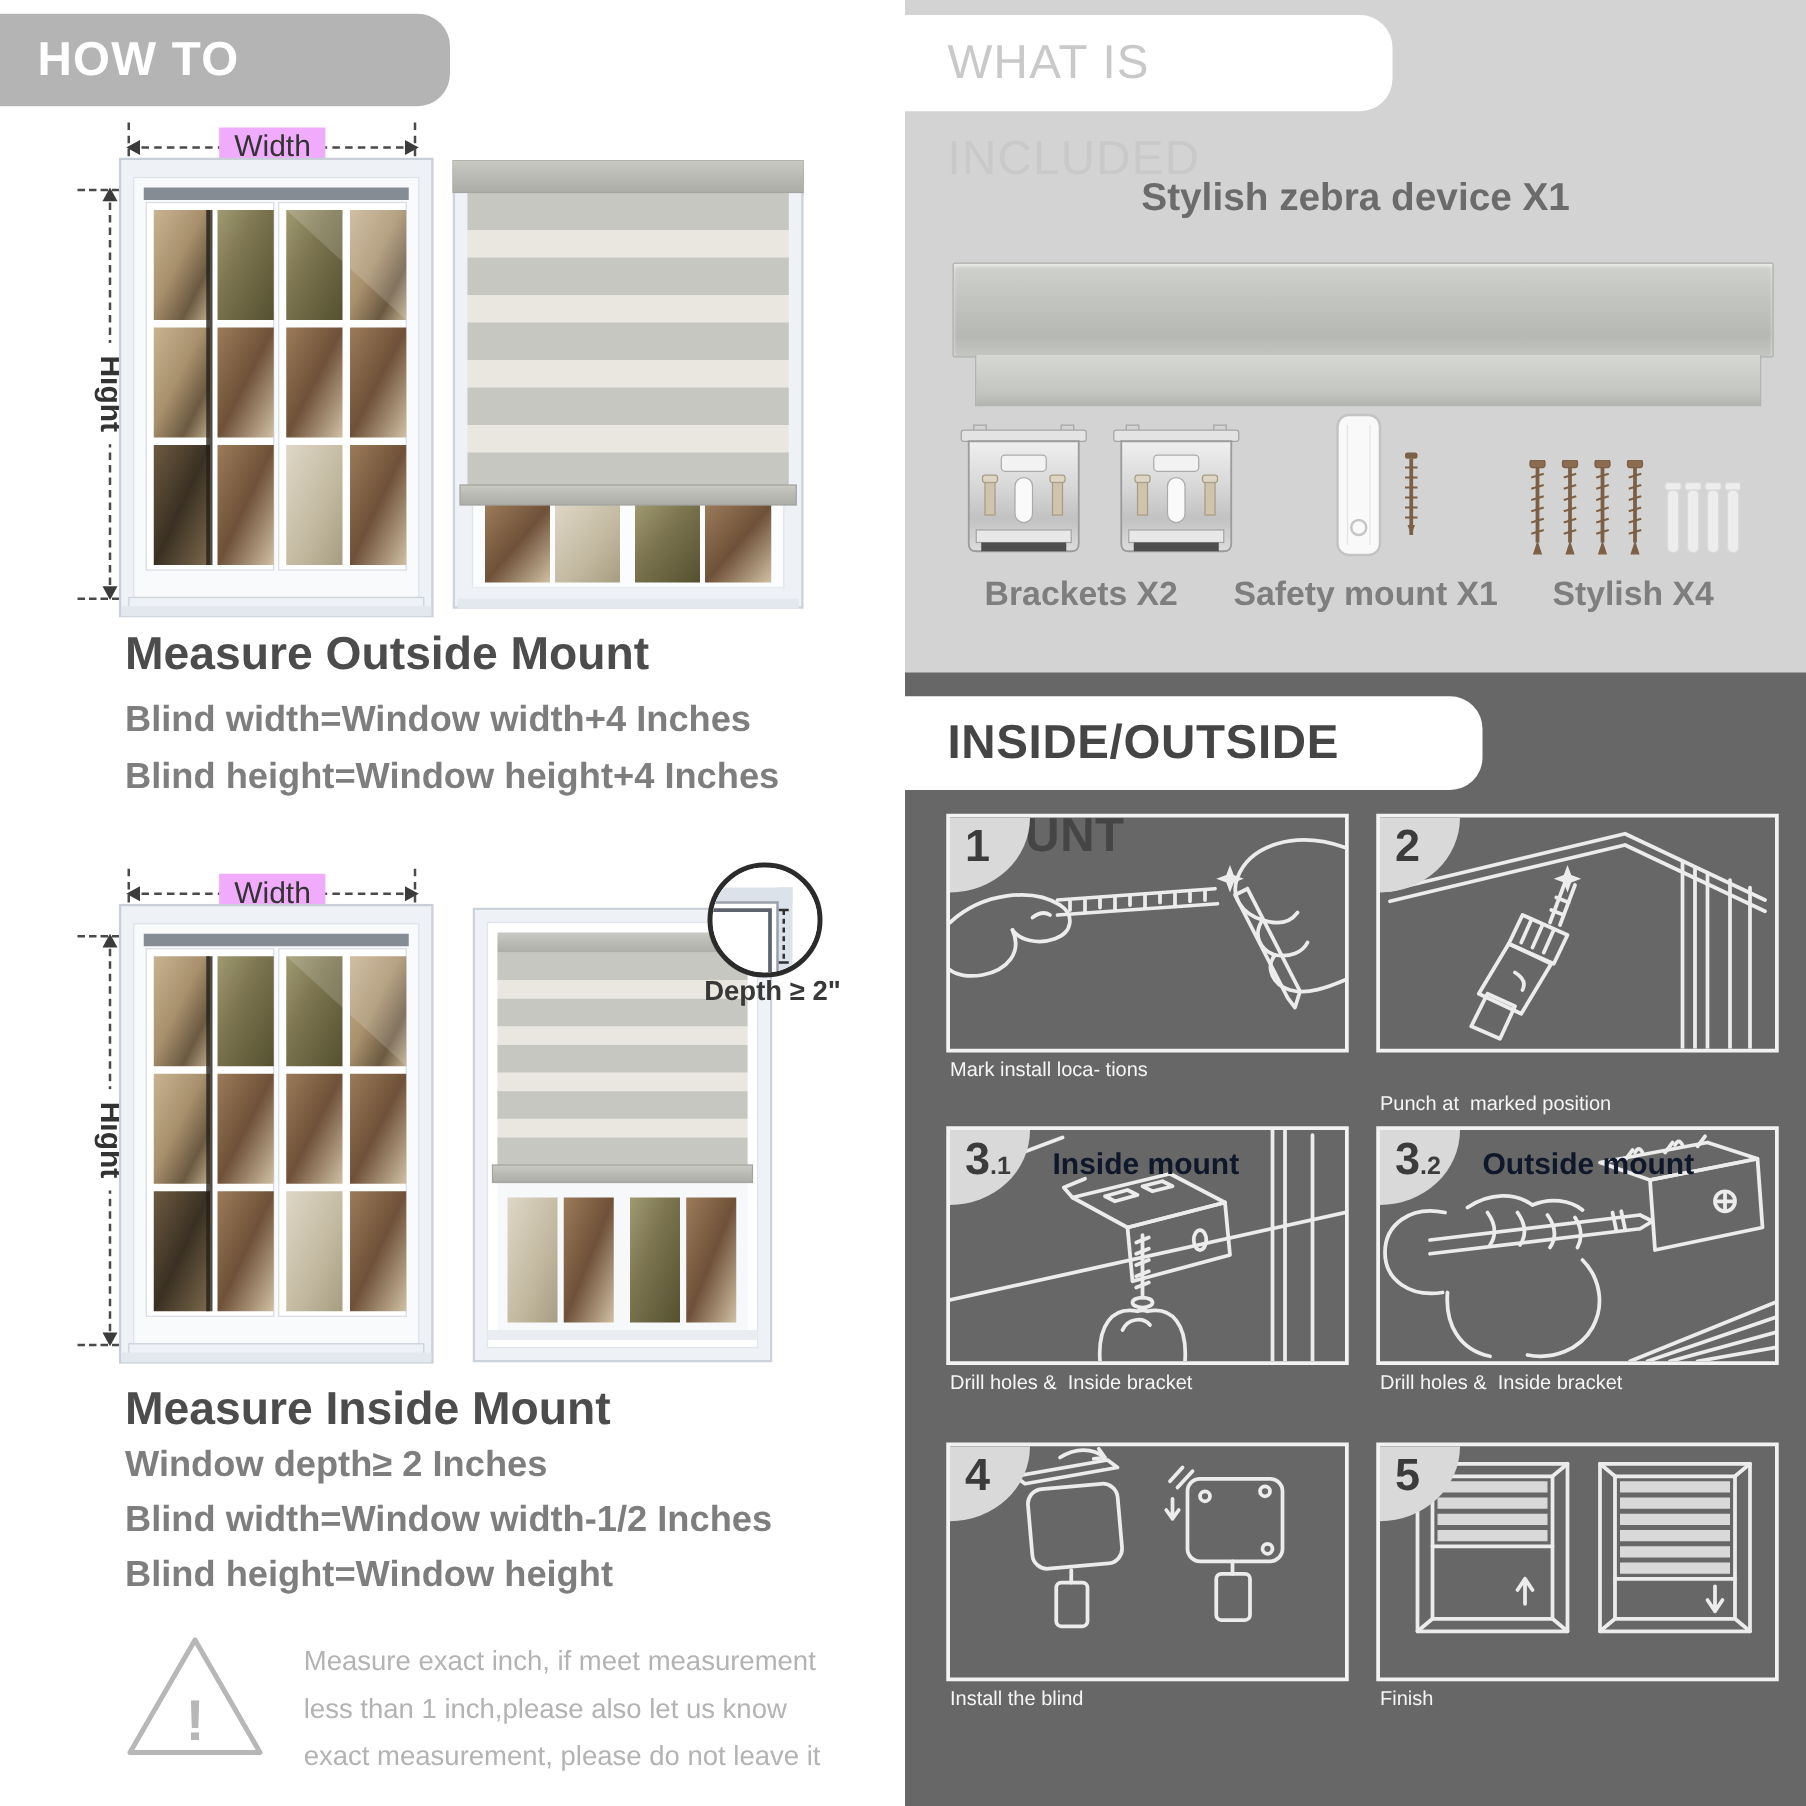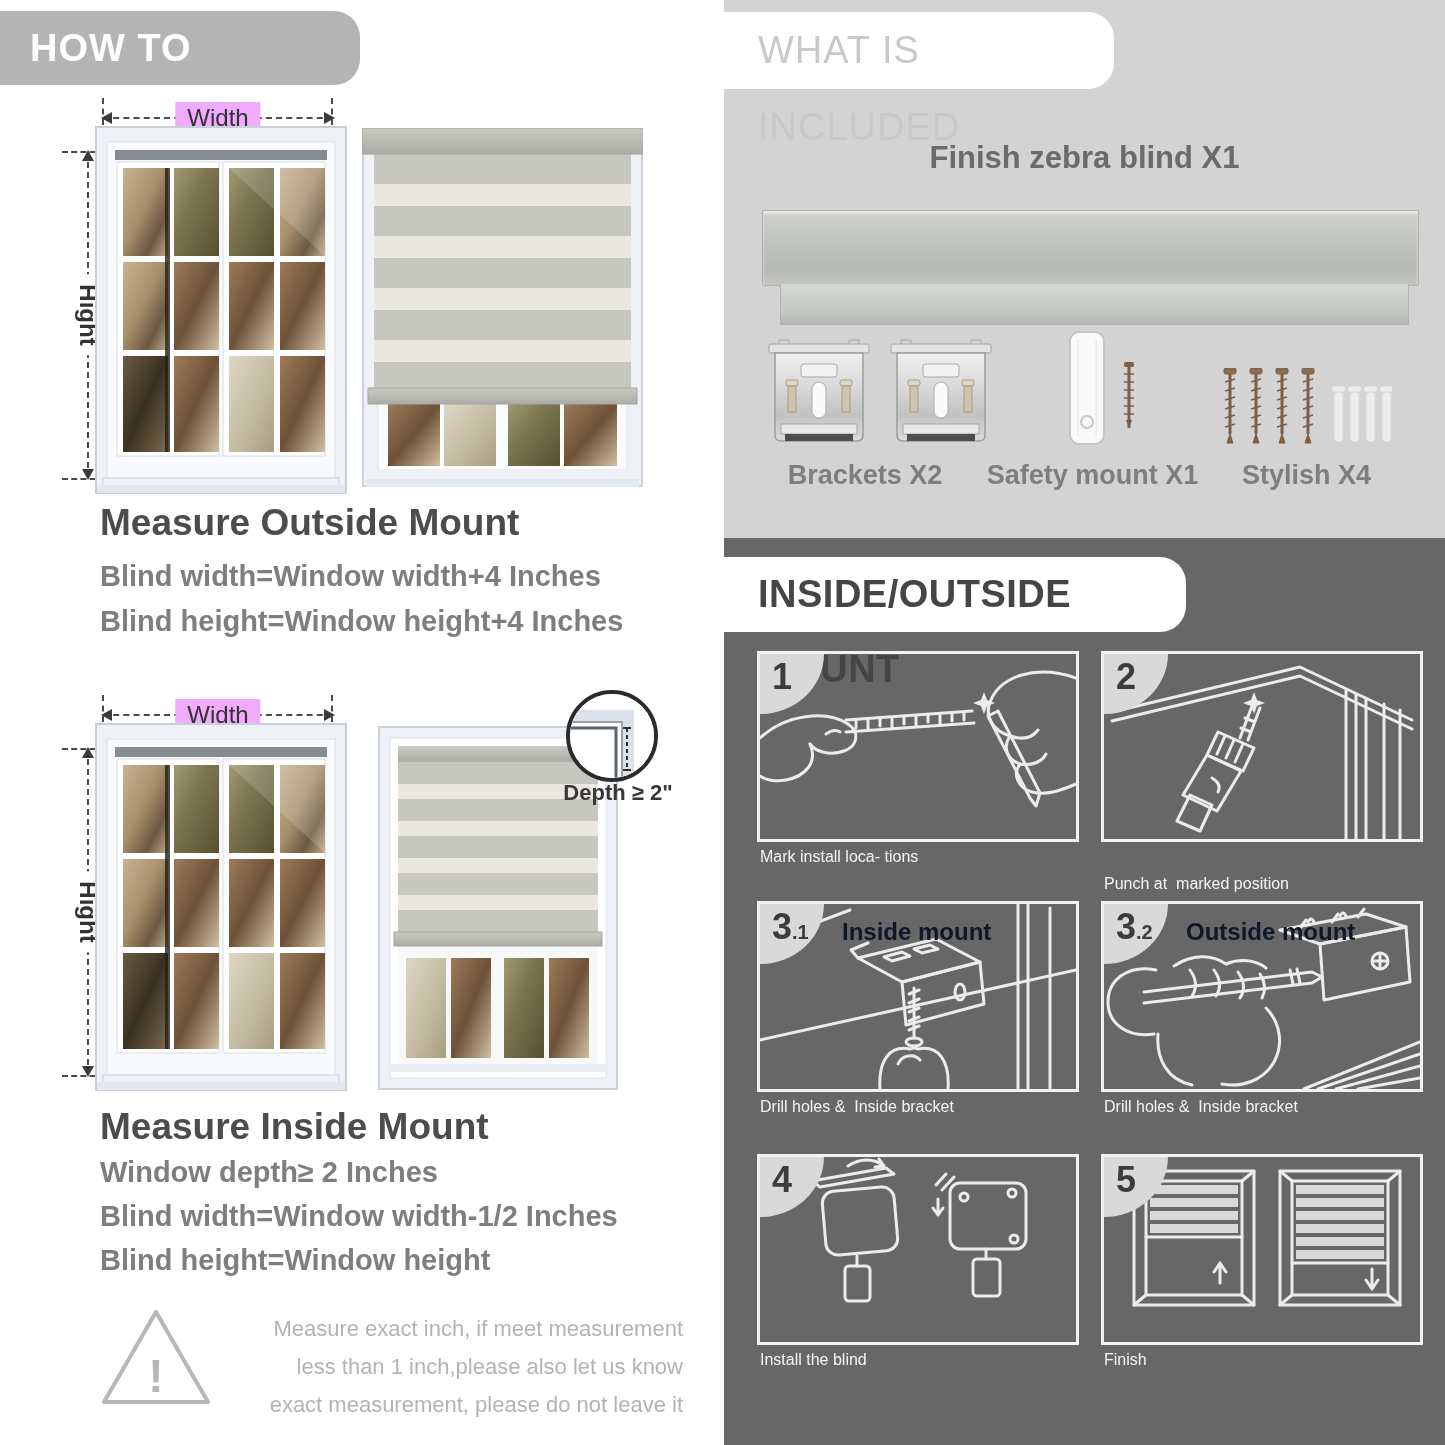--- a/index.html
+++ b/index.html
@@ -6,21 +6,21 @@
   #canvas{position:relative;width:1445px;height:1445px;background:#fff;overflow:hidden;
           font-family:"Liberation Sans","DejaVu Sans",sans-serif;}
   .abs{position:absolute;}
 
   
   .hdr-left{left:0;top:11px;width:330px;height:74px;background:#b4b4b4;
             border-radius:0 26px 26px 0;color:#fff;font-size:38px;font-weight:bold;
             line-height:74px;padding-left:30px;letter-spacing:1px;}
   .h1{font-size:37px;font-weight:bold;color:#4c4c4c;}
   .h2{font-size:29px;font-weight:bold;color:#7e7e7e;}
-  .warn-text{font-size:22px;color:#b3b3b3;line-height:38px;text-align:right;}
+  .warn-text{font-size:22px;color:#b3b3b3;line-height:38px;}
 
   
   .harrow{position:absolute;height:0;border-top:2px dashed #4a4a4a;}
   .harrow:before,.harrow:after{content:"";position:absolute;top:-7px;width:0;height:0;
      border-top:6px solid transparent;border-bottom:6px solid transparent;}
   .harrow:before{left:-2px;border-right:11px solid #3b3b3b;}
   .harrow:after{right:-2px;border-left:11px solid #3b3b3b;}
   .mlabel{position:absolute;top:-17px;left:50%;transform:translateX(-50%);
      background:#f0abfc;padding:0 12px;font-size:24px;font-weight:normal;color:#333;line-height:32px;white-space:nowrap;}
   .varrow{position:absolute;width:0;border-left:2px dashed #4a4a4a;}
@@ -246,21 +246,21 @@
   <div class="abs h2" style="left:100px;top:1244px;">Blind height=Window height</div>
 
   <svg class="abs" style="left:96px;top:1300px;" width="120" height="112" viewBox="0 0 120 112">
     <path d="M60,12 L112,102 L8,102 Z" fill="none" stroke="#b7b7b7" stroke-width="4" stroke-linejoin="round"></path>
     <text x="60" y="92" text-anchor="middle" font-size="46" font-weight="bold" fill="#b7b7b7" font-family="Liberation Sans, sans-serif">!</text>
   </svg>
   <div class="abs warn-text" style="left:243px;top:1310px;width:440px;">Measure exact inch, if meet measurement less than 1 inch,please also let us know exact measurement, please do not leave it</div>
 
   <div class="abs panel-light"></div>
   <div class="abs hdr-included">WHAT IS INCLUDED</div>
-  <div class="abs product-label">Finish zebra blind X1</div>
+  <div class="abs product-label">Stylish zebra device X1</div>
 
   <div class="abs cass-main"></div>
   <div class="abs cass-lip"></div>
 
   <svg class="abs" style="left:765px;top:336px;" width="230" height="115" viewBox="0 0 230 115">
     <g>
       <g transform="translate(0,0)">
         <rect x="4" y="8" width="100" height="9" rx="2" fill="#e3e3e3" stroke="#a5a5a5"></rect>
         <path d="M14,8 v-4 h10 v4 M84,8 v-4 h10 v4" fill="none" stroke="#a5a5a5"></path>
         <path d="M10,17 h88 v82 q0,6 -6,6 h-76 q-6,0 -6,-6 z" fill="url(#gMetal)" stroke="#9c9c9c" stroke-width="1.5"></path>

